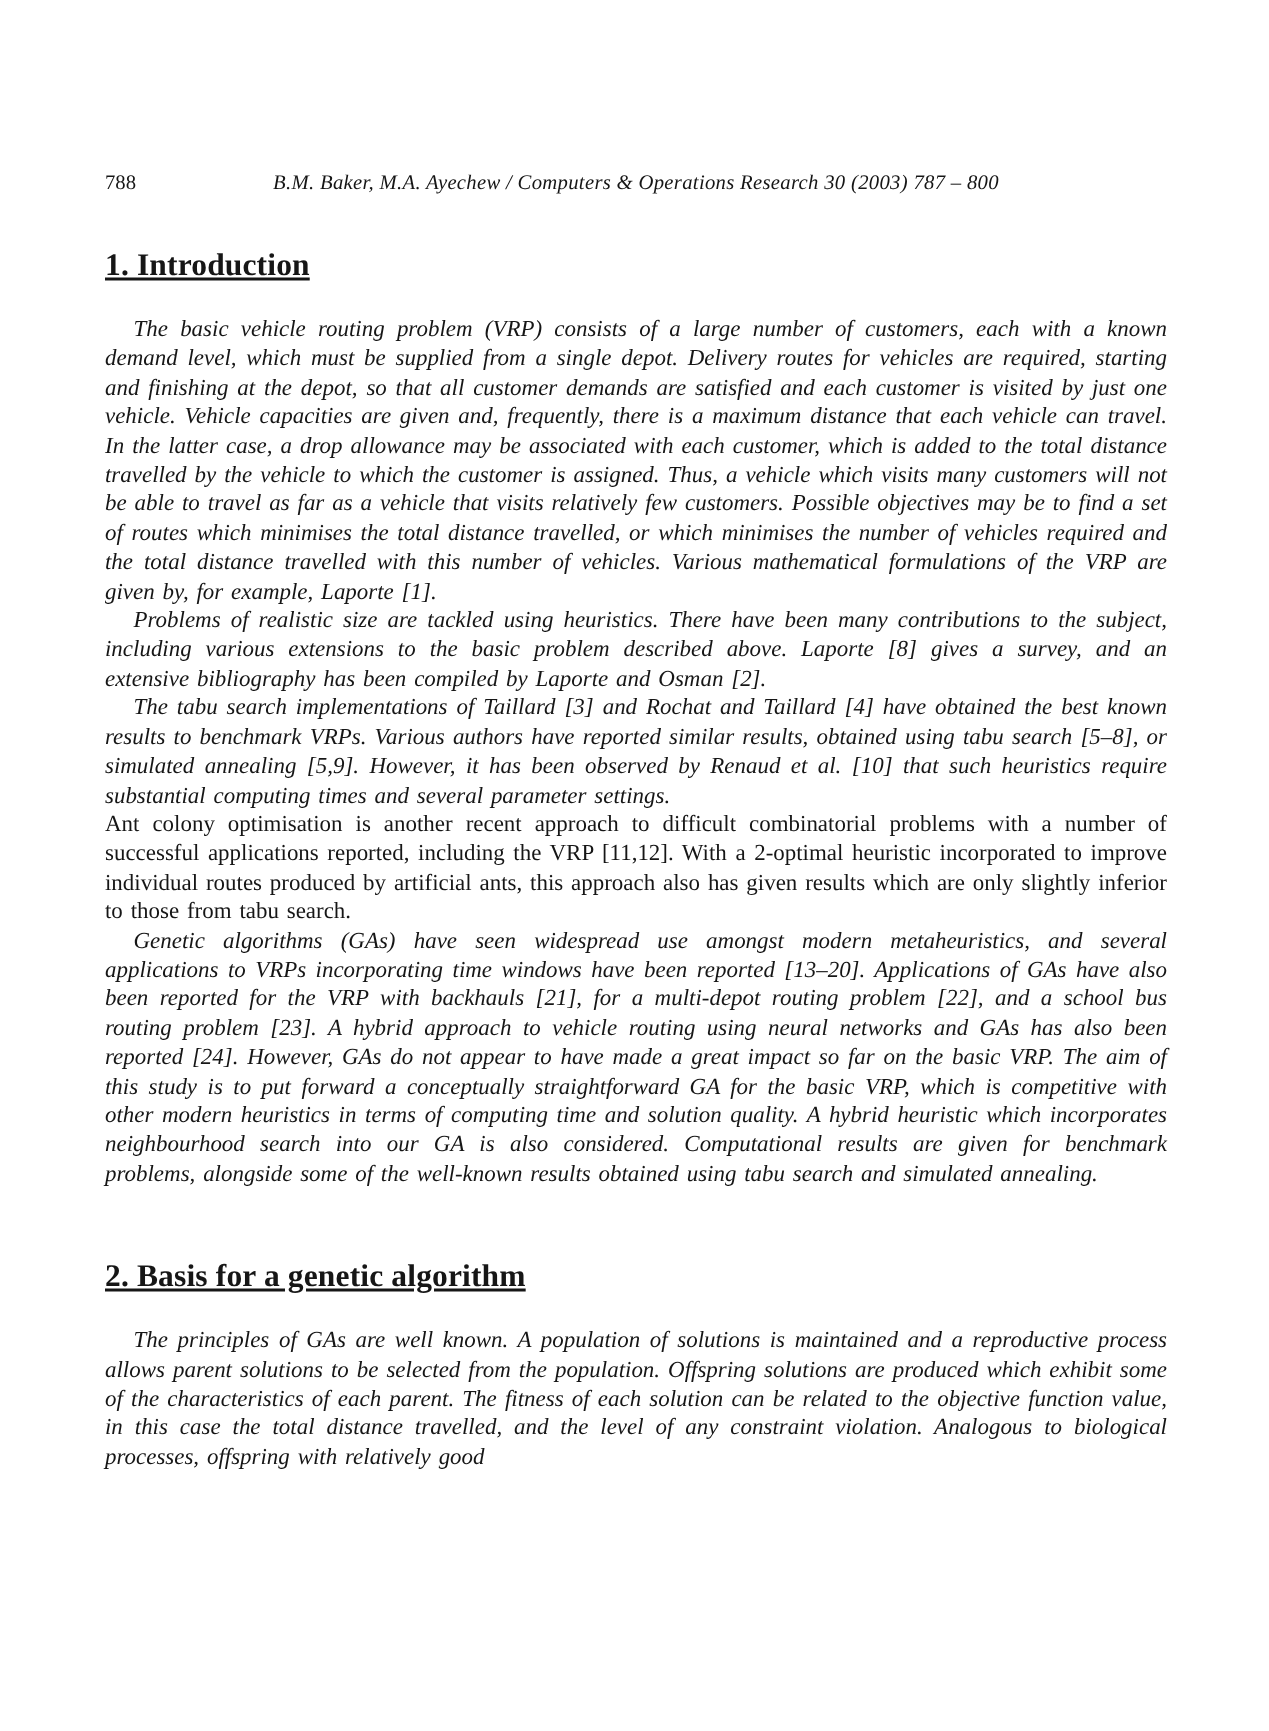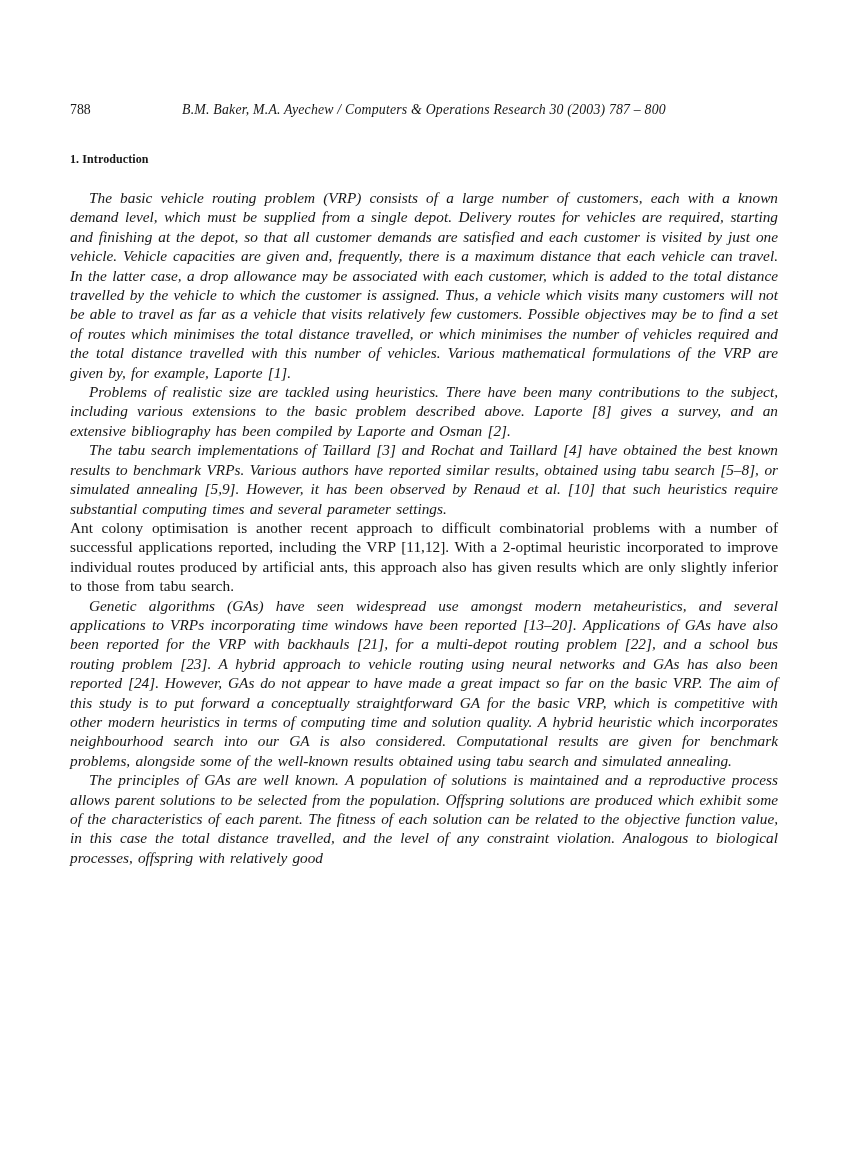--- a/index.html
+++ b/index.html
@@ -30,26 +30,28 @@
     position: absolute;
     left: 0;
     top: 0;
     font-style: normal;
   }
   .running-head {
     display: block;
     text-align: center;
     font-style: italic;
     letter-spacing: 0.2px;
+    margin-top: 12px;
   }
   .section-heading {
-    font-size: 12px;
+    font-size: 21px;
     font-weight: bold;
     margin: 0 0 21px 0;
     letter-spacing: 0.1px;
+    text-decoration: underline;
   }
   .section-heading.second {
     margin-top: 46px;
   }
   p.body-par {
     font-size: 15.3px;
     line-height: 19.4px;
     text-align: justify;
     margin: 0;
     word-spacing: 1.4px;
@@ -74,16 +76,17 @@
   <p class="body-par indent">The basic vehicle routing problem (VRP) consists of a large number of customers, each with a known demand level, which must be supplied from a single depot. Delivery routes for vehicles are required, starting and finishing at the depot, so that all customer demands are satisfied and each customer is visited by just one vehicle. Vehicle capacities are given and, frequently, there is a maximum distance that each vehicle can travel. In the latter case, a drop allowance may be associated with each customer, which is added to the total distance travelled by the vehicle to which the customer is assigned. Thus, a vehicle which visits many customers will not be able to travel as far as a vehicle that visits relatively few customers. Possible objectives may be to find a set of routes which minimises the total distance travelled, or which minimises the number of vehicles required and the total distance travelled with this number of vehicles. Various mathematical formulations of the VRP are given by, for example, Laporte [1].</p>
 
   <p class="body-par indent">Problems of realistic size are tackled using heuristics. There have been many contributions to the subject, including various extensions to the basic problem described above. Laporte [8] gives a survey, and an extensive bibliography has been compiled by Laporte and Osman [2].</p>
 
   <p class="body-par indent">The tabu search implementations of Taillard [3] and Rochat and Taillard [4] have obtained the best known results to benchmark VRPs. Various authors have reported similar results, obtained using tabu search [5–8], or simulated annealing [5,9]. However, it has been observed by Renaud et al. [10] that such heuristics require substantial computing times and several parameter settings.</p>
 
   <p class="body-par">Ant colony optimisation is another recent approach to difficult combinatorial problems with a number of successful applications reported, including the VRP [11,12]. With a 2-optimal heuristic incorporated to improve individual routes produced by artificial ants, this approach also has given results which are only slightly inferior to those from tabu search.</p>
 
   <p class="body-par indent">Genetic algorithms (GAs) have seen widespread use amongst modern metaheuristics, and several applications to VRPs incorporating time windows have been reported [13–20]. Applications of GAs have also been reported for the VRP with backhauls [21], for a multi-depot routing problem [22], and a school bus routing problem [23]. A hybrid approach to vehicle routing using neural networks and GAs has also been reported [24]. However, GAs do not appear to have made a great impact so far on the basic VRP. The aim of this study is to put forward a conceptually straightforward GA for the basic VRP, which is competitive with other modern heuristics in terms of computing time and solution quality. A hybrid heuristic which incorporates neighbourhood search into our GA is also considered. Computational results are given for benchmark problems, alongside some of the well-known results obtained using tabu search and simulated annealing.</p>
 
+  <h2 class="section-heading second">2. Basis for a genetic algorithm</h2>
 
   <p class="body-par indent">The principles of GAs are well known. A population of solutions is maintained and a reproductive process allows parent solutions to be selected from the population. Offspring solutions are produced which exhibit some of the characteristics of each parent. The fitness of each solution can be related to the objective function value, in this case the total distance travelled, and the level of any constraint violation. Analogous to biological processes, offspring with relatively good</p>
 
 </div>
 
 </body></html>

